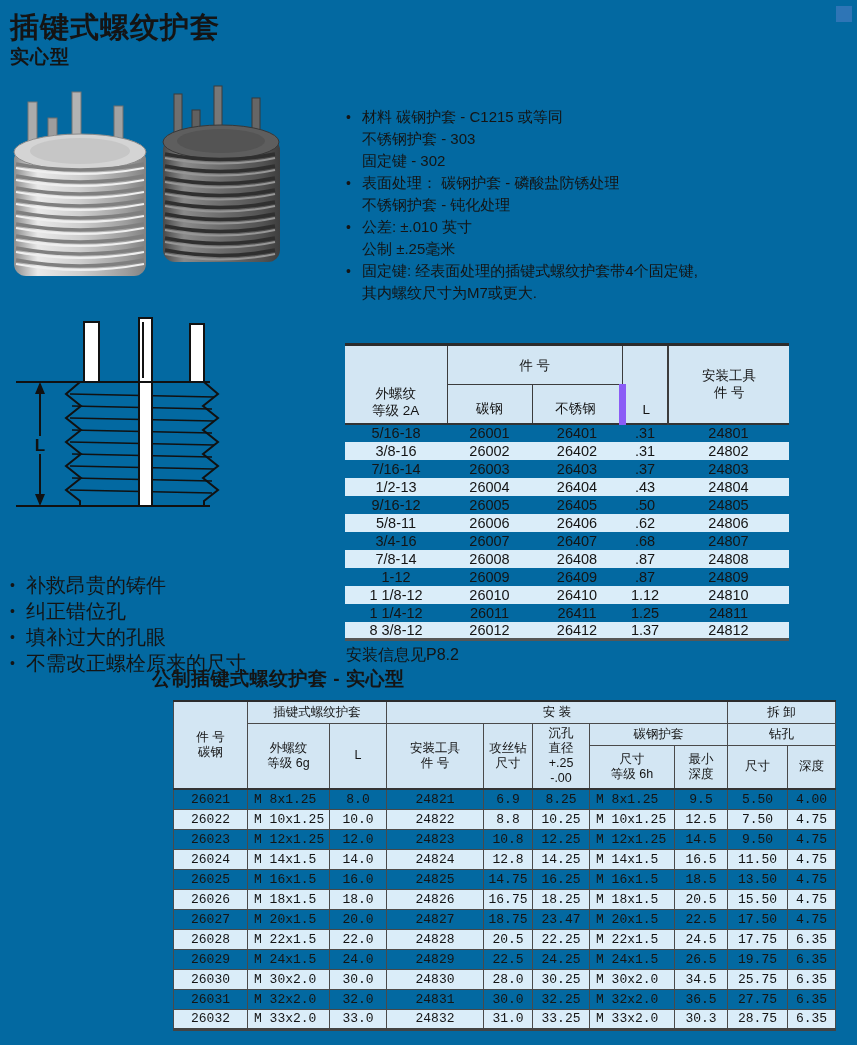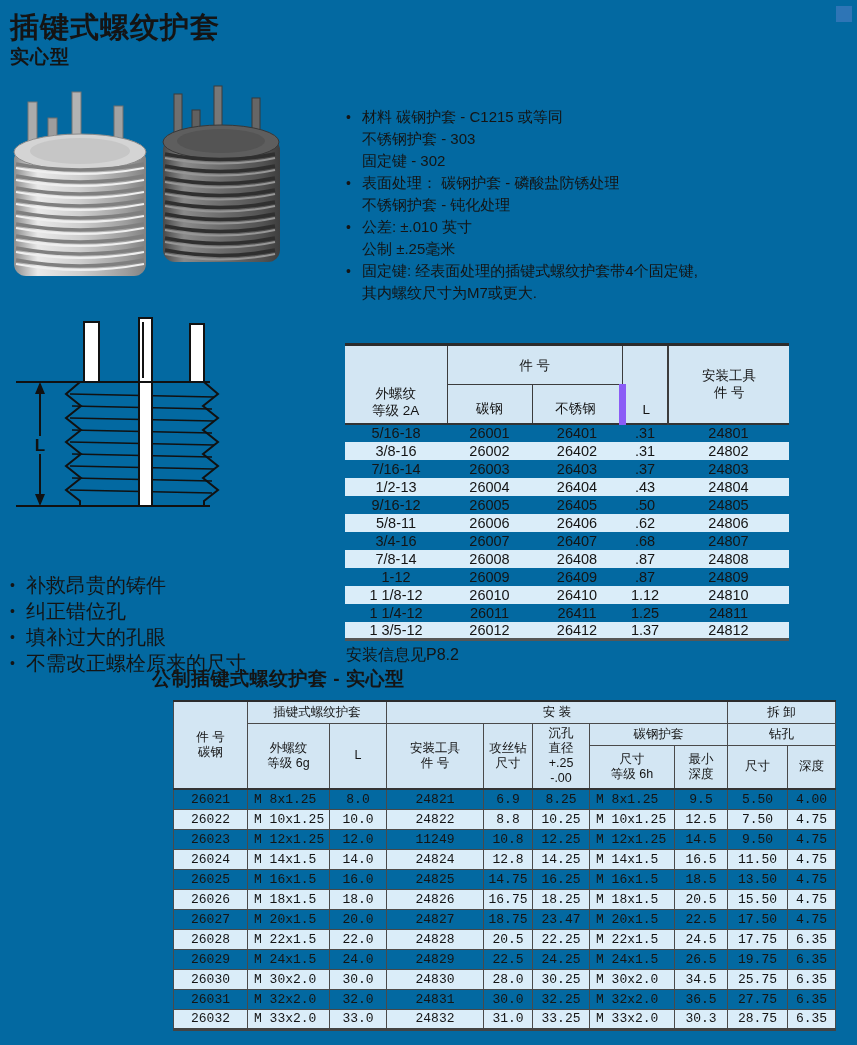--- a/index.html
+++ b/index.html
@@ -299,21 +299,21 @@
           <td>24810</td>
         </tr>
         <tr>
           <td>1 1/4-12</td>
           <td>26011</td>
           <td>26411</td>
           <td>1.25</td>
           <td>24811</td>
         </tr>
         <tr>
-          <td>1 3/5-12</td>
+          <td>8 3/8-12</td>
           <td>26012</td>
           <td>26412</td>
           <td>1.37</td>
           <td>24812</td>
         </tr>
       </tbody>
   </table>
 
   <div class="footnote">安装信息见P8.2</div>
 
@@ -386,21 +386,21 @@
           <td>10.25</td>
           <td>M 10x1.25</td>
           <td>12.5</td>
           <td>7.50</td>
           <td>4.75</td>
         </tr>
         <tr>
           <td>26023</td>
           <td>M 12x1.25</td>
           <td>12.0</td>
-          <td>11249</td>
+          <td>24823</td>
           <td>10.8</td>
           <td>12.25</td>
           <td>M 12x1.25</td>
           <td>14.5</td>
           <td>9.50</td>
           <td>4.75</td>
         </tr>
         <tr>
           <td>26024</td>
           <td>M 14x1.5</td>

